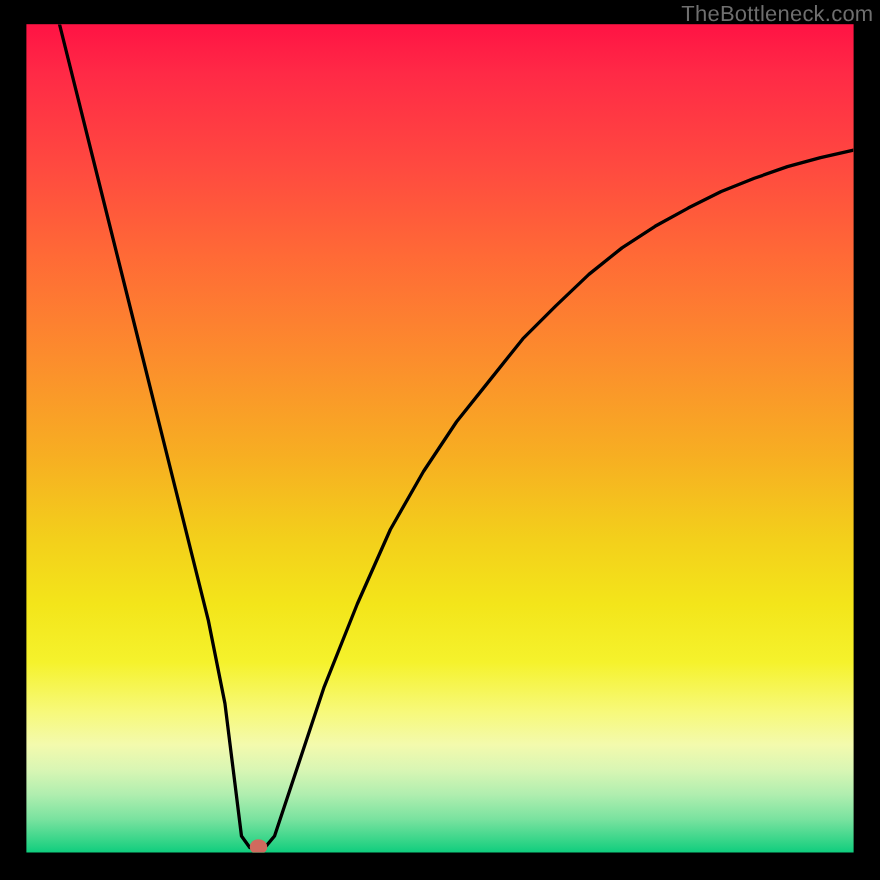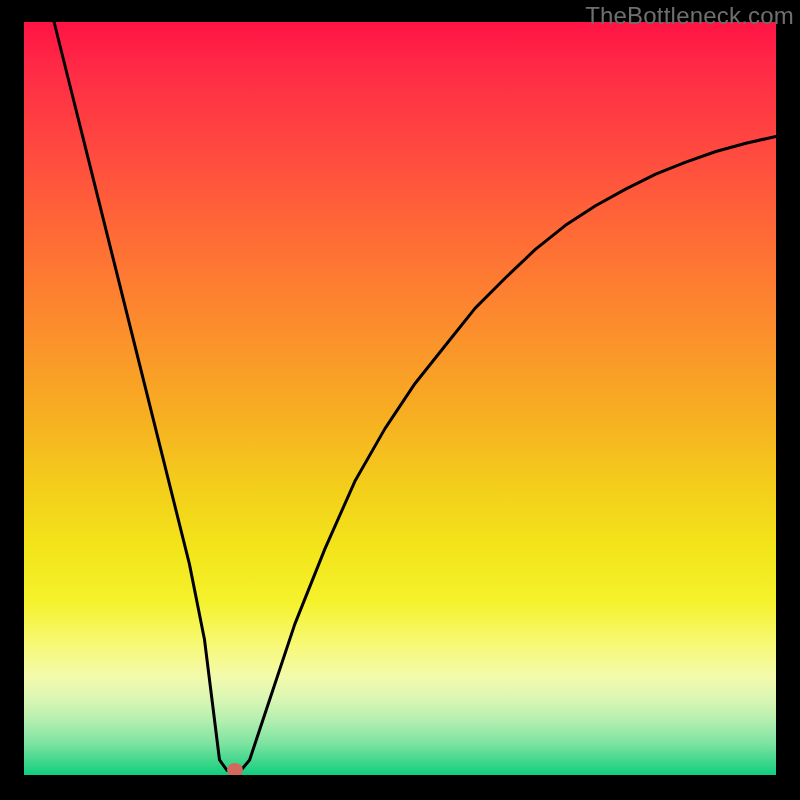--- a/index.html
+++ b/index.html
@@ -34,21 +34,21 @@
       #2bd385 99%,
       #0fcd7e 100%
     );
     overflow: hidden;
   }
   .attribution {
     position: absolute;
     right: 6px;
     top: 2px;
     color: #6f6f6f;
-    font-size: 24px;
+    font-size: 20px;
     letter-spacing: 0.2px;
     font-weight: 400;
   }
   svg.curve {
     position: absolute;
     inset: 0;
     width: 100%;
     height: 100%;
   }
   .marker {

